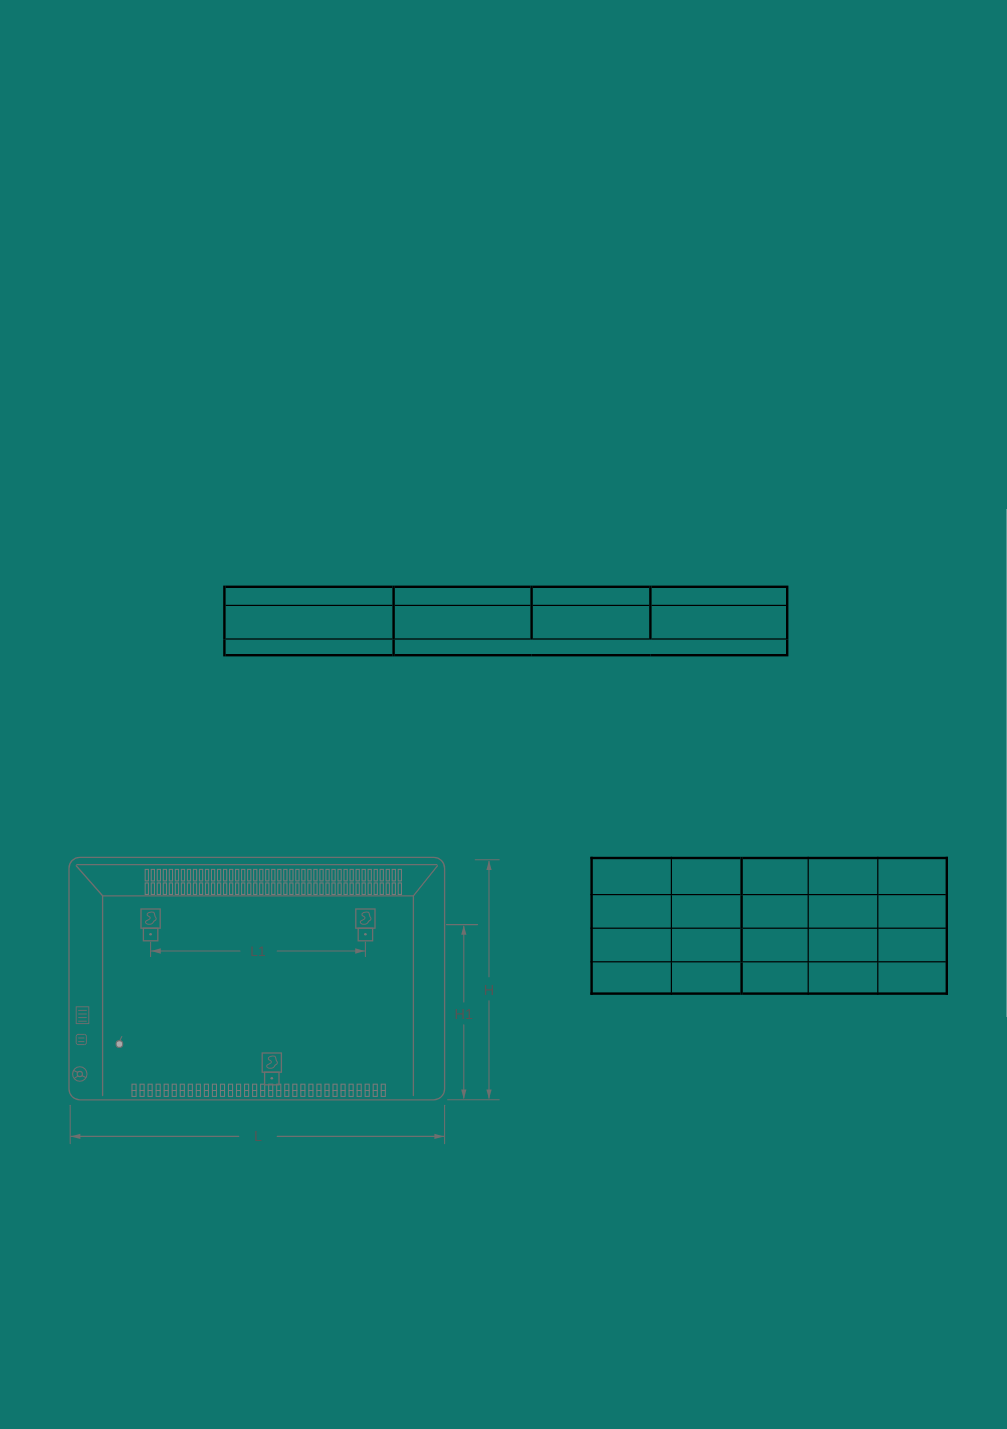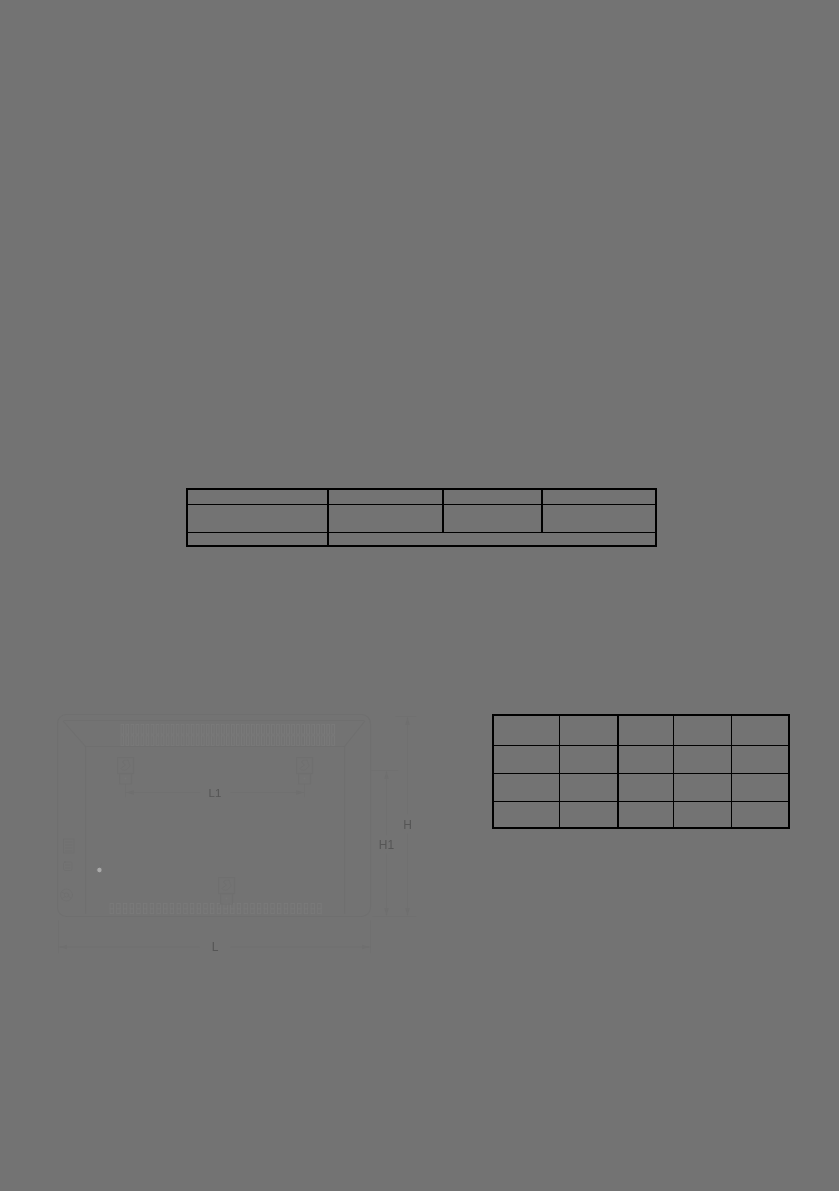--- a/index.html
+++ b/index.html
@@ -1,19 +1,19 @@
 <!DOCTYPE html>
 <html><head>
 <meta charset="utf-8">
 <style>
   html,body{margin:0;padding:0;background:#e8e8e8;}
   .page{
     position:relative;
     width:839px;height:1191px;
-    background:#737373;
+    background:#0f766e;
     font-family:"Liberation Sans", sans-serif;
     overflow:hidden;
     margin:0 auto;
   }
   
   .spec-table{
     position:absolute;left:186px;top:488px;
     border-collapse:collapse;table-layout:fixed;
     border:2.5px solid #000;
   }

